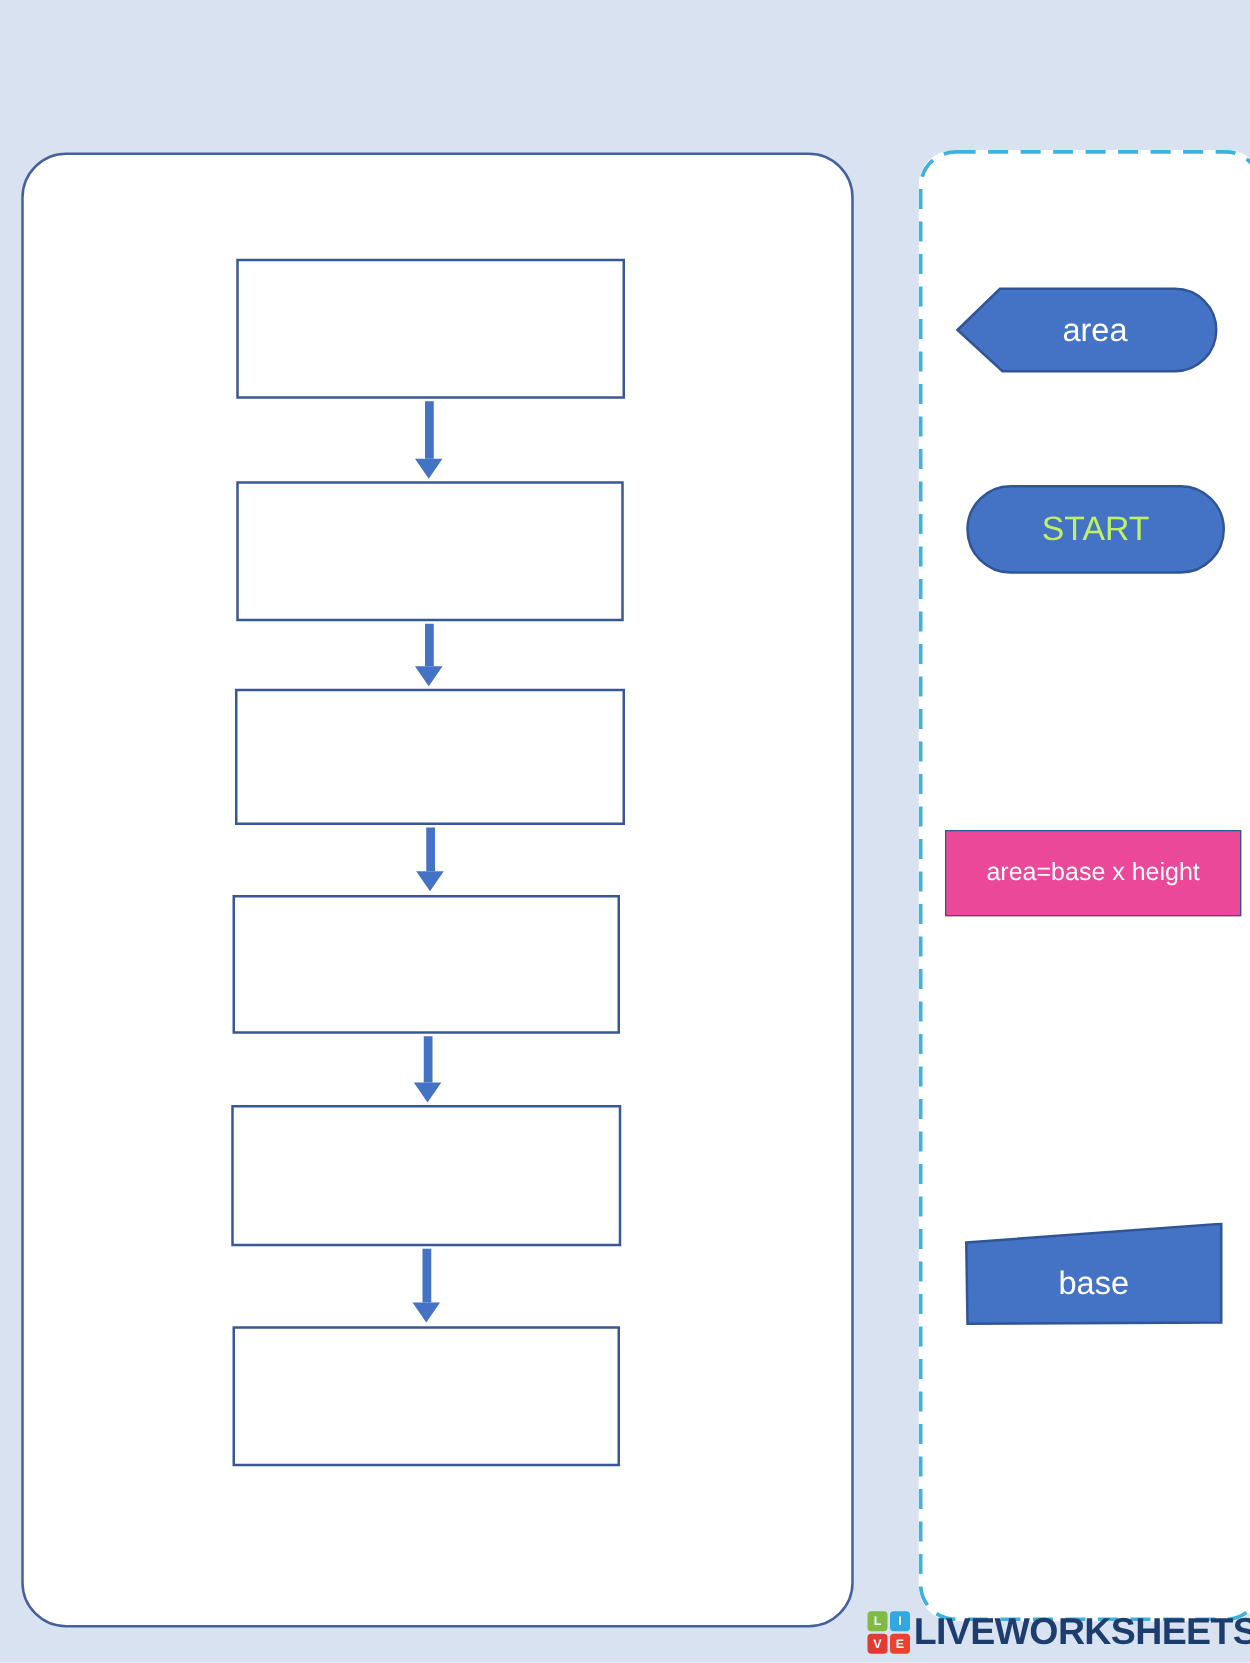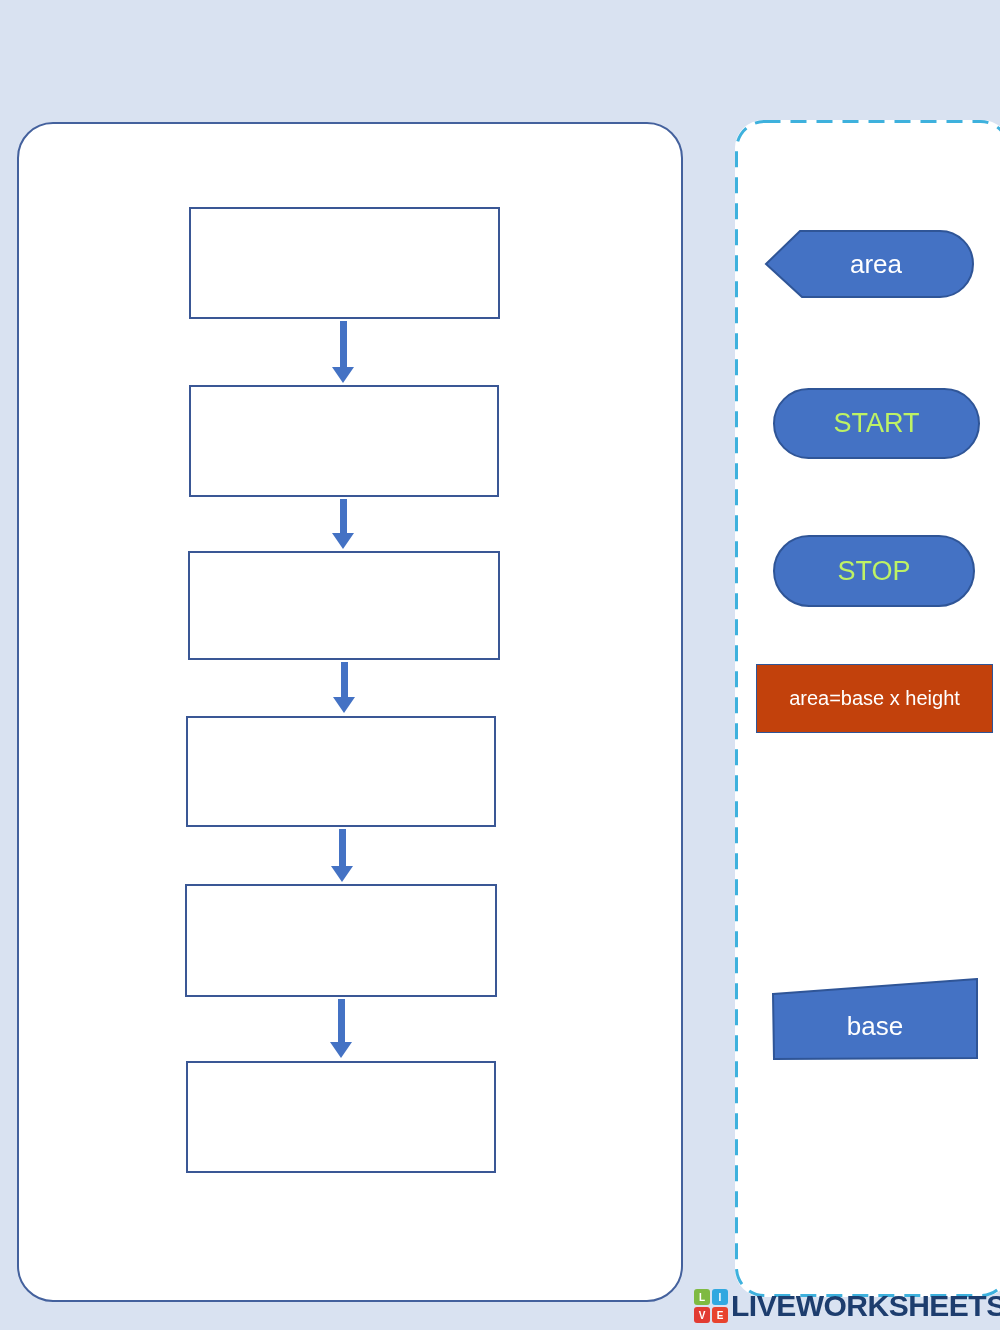--- a/index.html
+++ b/index.html
@@ -92,21 +92,21 @@
   }
   .stadium {
     background: #4472C4;
     border: 2px solid #2F5597;
     border-radius: 40px;
     color: #bef264;
     display: flex; align-items: center; justify-content: center;
     font-size: 27px;
   }
   .eq-rect {
-    background: #c2410c;
+    background: #ec4899;
     border: 1.5px solid #2F5597;
     color: #ffffff;
     display: flex; align-items: center; justify-content: center;
     font-size: 20px;
   }
   .it-area   { left: 29px; top: 105px; width: 213px; height: 78px; }
   .it-start  { left: 38px; top: 268px; width: 207px; height: 71px; }
   .it-stop   { left: 38px; top: 415px; width: 202px; height: 72px; }
   .it-eq     { left: 21px; top: 544px; width: 237px; height: 69px; }
   .it-height { left: 36px; top: 693px; width: 205px; height: 86px; }
@@ -189,23 +189,20 @@
       <svg class="shape-svg" viewBox="0 0 213 78">
         <path d="M2,39 L36,6 L176,6 A33,33 0 0 1 176,72 L38,72 Z"></path>
         <text x="112" y="48" font-size="26">area</text>
       </svg>
     </div>
 
     <div class="palette-item it-start stadium">
       <span>START</span>
     </div>
 
-    <div class="palette-item it-stop stadium">
-      <span>STOP</span>
-    </div>
 
     <div class="palette-item it-eq eq-rect">
       <span>area=base x height</span>
     </div>
 
 
     <div class="palette-item it-base">
       <svg class="shape-svg" viewBox="0 0 206 83">
         <polygon points="1,16 205,1 205,80 2,81"></polygon>
         <text x="103" y="57" font-size="26">base</text>

